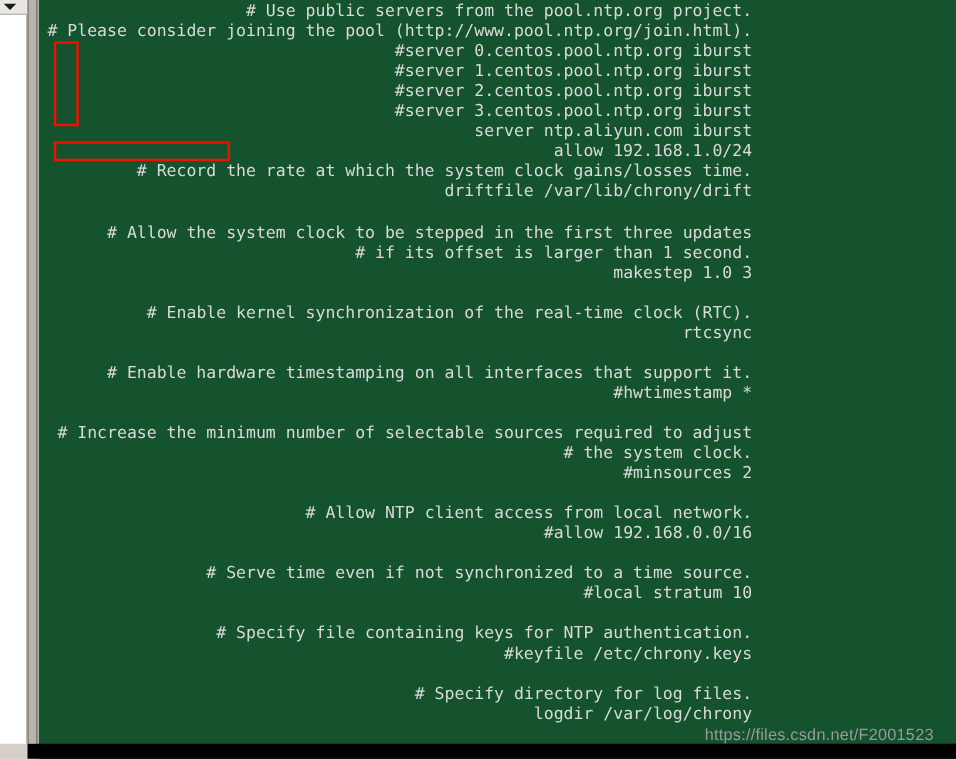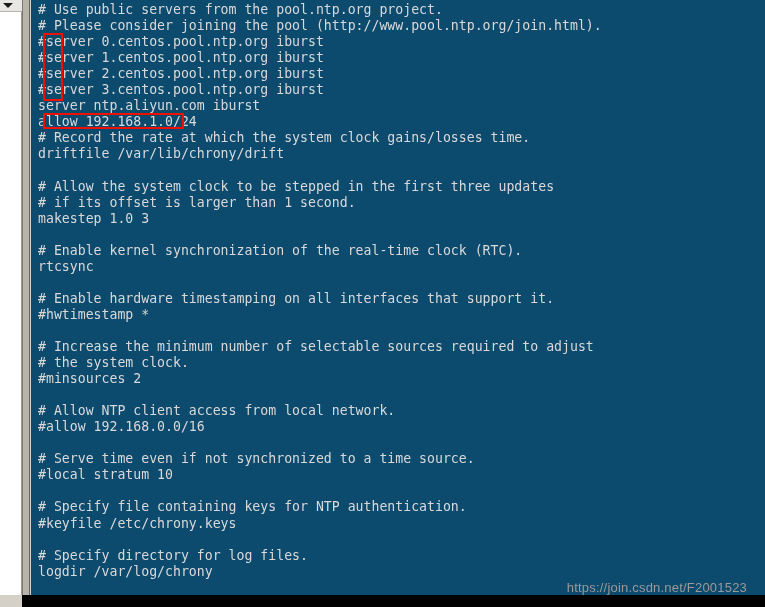--- a/index.html
+++ b/index.html
@@ -47,22 +47,23 @@
   }
   .term-gutter{
     position:absolute;left:0;top:0;width:8px;height:595px;
     background:#b8b4ac;
     border-left:1px solid #7d7970;
     border-right:1px solid #6b6760;
     box-sizing:border-box;
   }
   .term-screen{
     position:absolute;left:9px;top:0;width:734px;height:607px;
-    background:#0c4a6e;
+    background:#14532d;
     overflow:hidden;
+    text-align:right;
   }
   .term-bottom-edge{
     position:absolute;left:0;bottom:0;width:743px;height:12px;
     background:#000000;
   }
 
   
   .lines{
     position:absolute;left:7px;top:2px;
     font-family:"DejaVu Sans Mono","Liberation Mono",monospace;
@@ -111,19 +112,19 @@
   <div class="term-window">
 
     <div class="term-gutter"></div>
 
     <div class="term-screen">
       <div class="lines" id="term-lines"><div class="line"># Use public servers from the pool.ntp.org project.</div><div class="line"># Please consider joining the pool (http://www.pool.ntp.org/join.html).</div><div class="line">#server 0.centos.pool.ntp.org iburst</div><div class="line">#server 1.centos.pool.ntp.org iburst</div><div class="line">#server 2.centos.pool.ntp.org iburst</div><div class="line">#server 3.centos.pool.ntp.org iburst</div><div class="line">server ntp.aliyun.com iburst</div><div class="line">allow 192.168.1.0/24</div><div class="line"># Record the rate at which the system clock gains/losses time.</div><div class="line">driftfile /var/lib/chrony/drift</div><div class="line">&nbsp;</div><div class="line"># Allow the system clock to be stepped in the first three updates</div><div class="line"># if its offset is larger than 1 second.</div><div class="line">makestep 1.0 3</div><div class="line">&nbsp;</div><div class="line"># Enable kernel synchronization of the real-time clock (RTC).</div><div class="line">rtcsync</div><div class="line">&nbsp;</div><div class="line"># Enable hardware timestamping on all interfaces that support it.</div><div class="line">#hwtimestamp *</div><div class="line">&nbsp;</div><div class="line"># Increase the minimum number of selectable sources required to adjust</div><div class="line"># the system clock.</div><div class="line">#minsources 2</div><div class="line">&nbsp;</div><div class="line"># Allow NTP client access from local network.</div><div class="line">#allow 192.168.0.0/16</div><div class="line">&nbsp;</div><div class="line"># Serve time even if not synchronized to a time source.</div><div class="line">#local stratum 10</div><div class="line">&nbsp;</div><div class="line"># Specify file containing keys for NTP authentication.</div><div class="line">#keyfile /etc/chrony.keys</div><div class="line">&nbsp;</div><div class="line"># Specify directory for log files.</div><div class="line">logdir /var/log/chrony</div></div>
 
       <div class="annot" id="annot-hash" style="border-color: rgb(240, 16, 0);"></div>
       <div class="annot" id="annot-allow" style="border-color: rgb(240, 16, 0);"></div>
 
-      <div class="watermark">https://join.csdn.net/F2001523</div>
+      <div class="watermark">https://files.csdn.net/F2001523</div>
     </div>
 
     <div class="term-bottom-edge"></div>
   </div>
 
 </div>
 
 </body></html>

